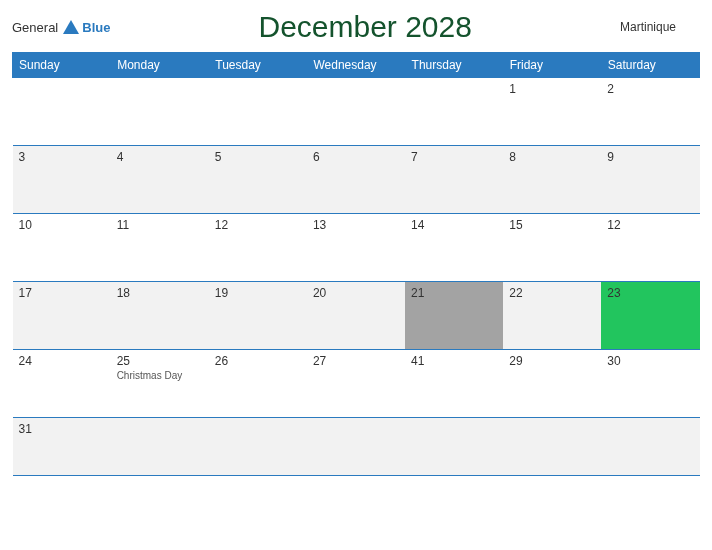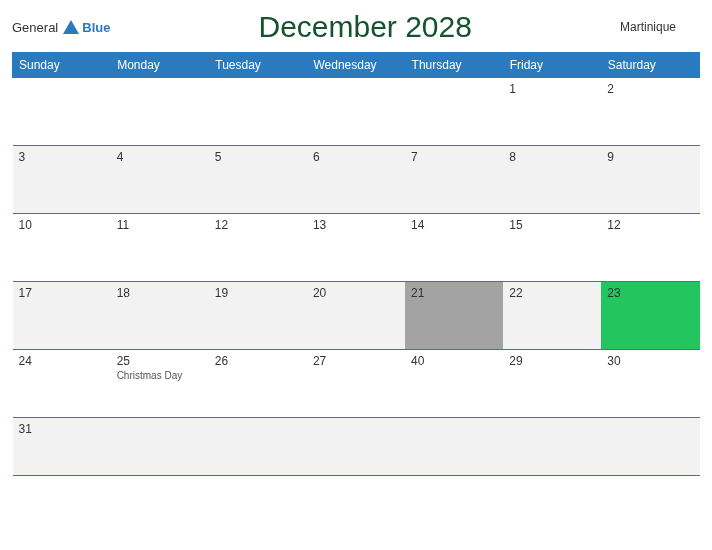--- a/index.html
+++ b/index.html
@@ -220,21 +220,21 @@
             <span class="day-number">25</span>
             <span class="holiday-label">Christmas Day</span>
           </td>
           <td style="background: rgb(255, 255, 255);">
             <span class="day-number">26</span>
           </td>
           <td style="background: rgb(255, 255, 255);">
             <span class="day-number">27</span>
           </td>
           <td style="background: rgb(255, 255, 255);">
-            <span class="day-number">40</span>
+            <span class="day-number">41</span>
           </td>
           <td style="background: rgb(255, 255, 255);">
             <span class="day-number">29</span>
           </td>
           <td style="background: rgb(255, 255, 255);">
             <span class="day-number">30</span>
           </td>
         </tr>
         <tr class="last-row">
           <td style="background: rgb(242, 242, 242);">

